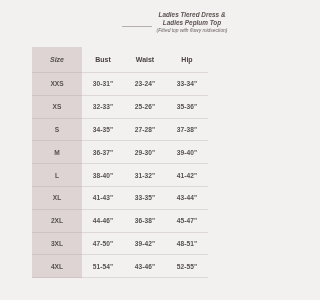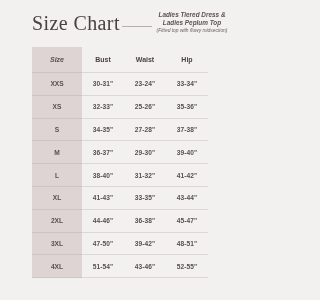--- a/index.html
+++ b/index.html
@@ -126,21 +126,20 @@
   .meas {
     font-weight: 700;
     color: #5a5250;
     letter-spacing: 0.1px;
   }
 </style>
 </head>
 <body>
 
 <div class="header">
-  <div class="title">Size Chart</div>
   <div class="connector"></div>
   <div class="subtitle">
     <span class="sub-line">Ladies Tiered Dress &amp;</span>
     <span class="sub-line">Ladies Peplum Top</span>
     <span class="sub-note">(Fitted top with flowy midsection)</span>
   </div>
 </div>
 
 <div class="table-wrap">
   <table class="size-table">

